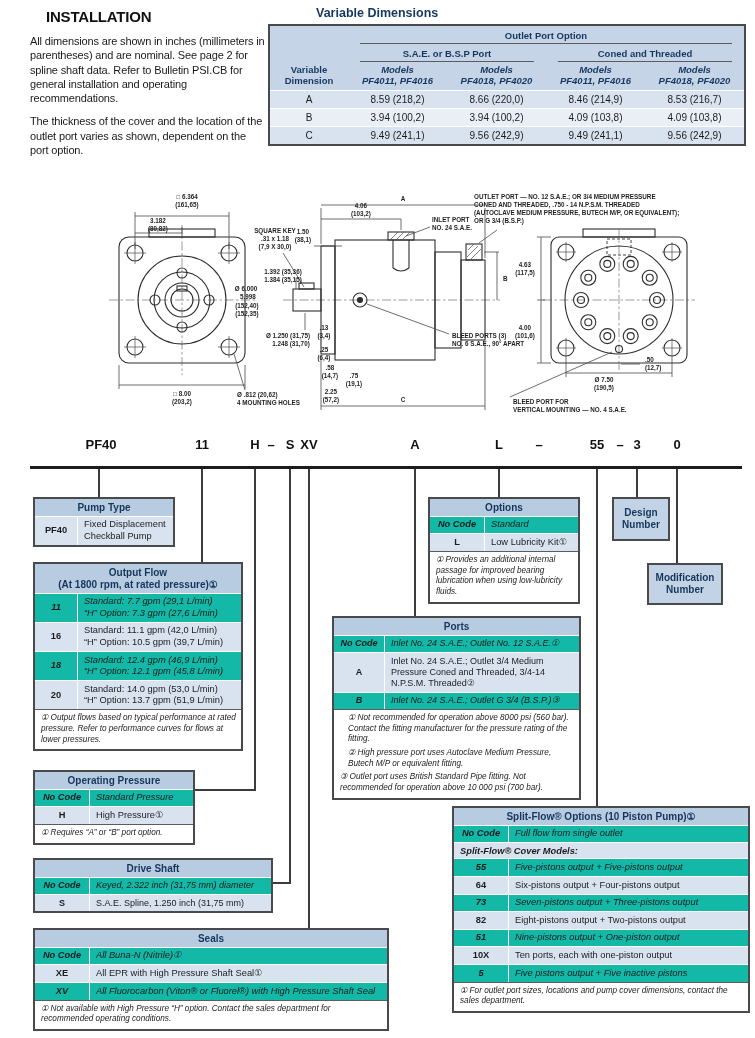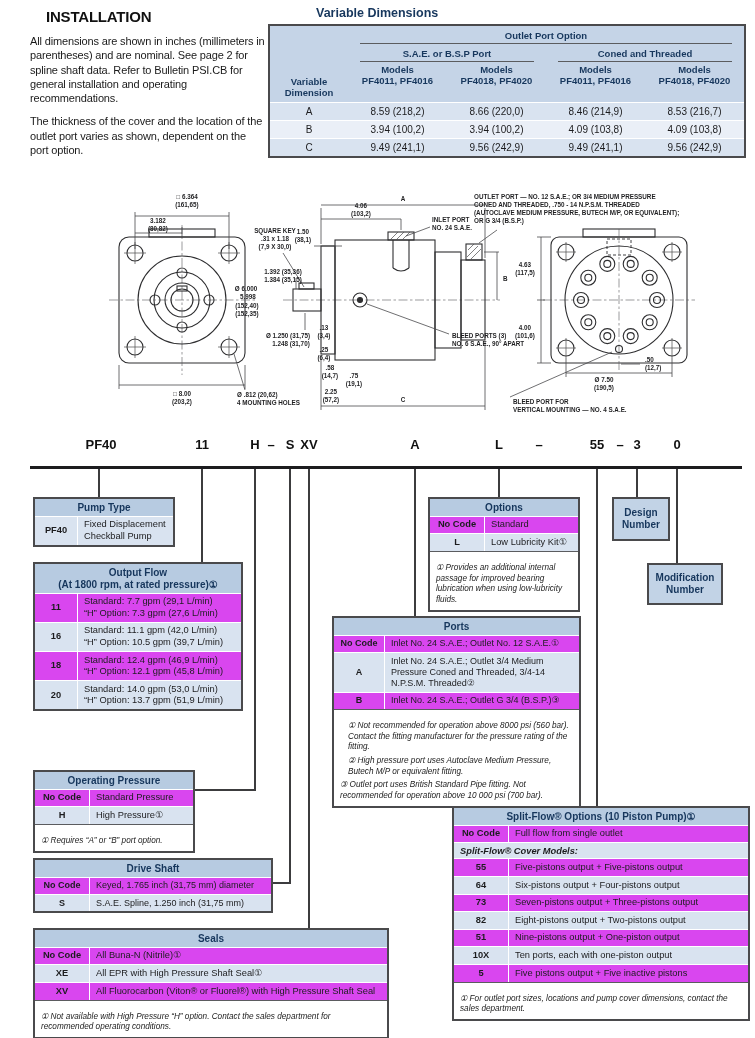--- a/index.html
+++ b/index.html
@@ -16,21 +16,21 @@
   .vd-title { position:absolute; left:268px; top:6px; font-size:12.5px; font-weight:bold; color:#17375d;margin-left:48px; }
   .vdim { position:absolute; left:268px; top:24px; width:474px; border:2px solid #4a4a4c;
           background:#c5d4e7; font-size:9.5px; }
   .vd-grid { display:grid; grid-template-columns:78px 1fr 1fr 1fr 1fr; }
   .vd-h1 { grid-column:2 / span 4; }
   .vd-h2a { grid-column:2 / span 2; } .vd-h2b { grid-column:4 / span 2; }
   .vd-h1, .vd-h2a, .vd-h2b { text-align:center; font-weight:bold; color:#17375d;
     border-bottom:1.2px solid #5b5c5f; margin:0 12px; padding:4px 0 2px 0; }
   .vd-hdim { grid-column:1; display:flex; align-items:flex-end; justify-content:center;
     text-align:center; font-weight:bold; color:#17375d; padding:3px 4px 3px 4px; line-height:1.15; }
-  .vd-hm { text-align:center; font-weight:bold; color:#17375d; padding:3px 0 15px 0; line-height:1.15; }
+  .vd-hm { text-align:center; font-weight:bold; color:#17375d; padding:3px 0 3px 0; line-height:1.15;font-style:italic; }
   .vd-cell { text-align:center; font-size:10px; color:#1c1c1e; padding:3px 0; border-top:1px solid #fff; }
   .ra { background:#d9e3f0; } .rb { background:#eaeff7; }
   
   .draw { position:absolute; left:0; top:185px; }
   .ol   { stroke:#2e2e30; stroke-width:1.1; fill:none; }
   .olf  { stroke:#2e2e30; stroke-width:1.1; fill:#2e2e30; }
   .thin { stroke:#4a4a4c; stroke-width:.7; fill:none; }
   .dl   { stroke:#4a4a4c; stroke-width:.8; fill:none; }
   .cl   { stroke:#58585a; stroke-width:.6; fill:none; stroke-dasharray:9 2.5 2.5 2.5; }
   .dsh  { stroke:#2e2e30; stroke-width:.9; fill:none; stroke-dasharray:3 2; }
@@ -40,27 +40,27 @@
   .mcode { position:absolute; top:437px; transform:translateX(-50%); font-size:13px;
            font-weight:bold; color:#111; white-space:nowrap; }
   .bar  { position:absolute; left:30px; top:466px; width:712px; height:3px; background:#1c1c1e; }
   .vln  { position:absolute; width:2px; background:#3c3c3e; }
   .hln  { position:absolute; height:2px; background:#3c3c3e; }
   
   .cbox { position:absolute; border:2px solid #4a4a4c; background:#fff; font-size:9.3px; color:#1c1c1e; }
   .cbox-title { background:#b7cbe1; color:#16365c; font-weight:bold; text-align:center;
     padding:3px 2px 2px 2px; font-size:10px; line-height:1.18; }
   .crow { display:flex; border-top:1px solid #fff; line-height:1.25; }
-  .a0 { background:#d946ef; } .a1 { background:#d9e3f0; }
+  .a0 { background:#14b8a6;font-style:italic; } .a1 { background:#d9e3f0; }
   .ccode { flex:0 0 52px; font-weight:bold; text-align:center; display:flex; align-items:center;
     justify-content:center; border-right:1px solid #fff; padding:2px 1px; }
   .w40 .ccode { flex-basis:40px; } .w48 .ccode { flex-basis:48px; }
   .cdesc { flex:1; padding:2.5px 3px 2.5px 6px; }
   .cfoot { border-top:1px solid #5b5c5f; background:#fff; font-style:italic; font-size:8.2px;
-    padding:11px 5px 4px 6px; line-height:1.3; color:#222; }
+    padding:3px 5px 4px 6px; line-height:1.3; color:#222; }
   .cfoot p { margin:0 0 3px 8px; } .cfoot p:last-child { margin:0; }
   .subhead { font-style:italic; font-weight:bold; background:#d9e3f0; border-top:1px solid #fff;
     padding:2.5px 3px 2.5px 6px; }
   .nbox { position:absolute; border:2px solid #4a4a4c; background:#c2d3e6; color:#16365c;
     font-weight:bold; font-size:10px; text-align:center; display:flex; flex-direction:column;
     justify-content:center; line-height:1.2; }
   .f9 { font-size:9px; }
 </style>
 </head>
 <body>
@@ -385,40 +385,41 @@
         <div>“H” Option: 12.1 gpm (45,8 L/min)</div>
       </div>
     </div>
     <div class="crow a1">
       <div class="ccode">20</div>
       <div class="cdesc">
         <div>Standard: 14.0 gpm (53,0 L/min)</div>
         <div>“H” Option: 13.7 gpm (51,9 L/min)</div>
       </div>
     </div>
+    <div class="cfoot">①  Output flows based on typical performance at rated pressure. Refer to performance curves for flows at lower pressures.</div>
   </div>
 
   <div class="cbox" style="left:33px;top:770px;width:158px">
     <div class="cbox-title">Operating Pressure</div>
     <div class="crow a0">
       <div class="ccode">No Code</div>
       <div class="cdesc">Standard Pressure</div>
     </div>
     <div class="crow a1">
       <div class="ccode">H</div>
       <div class="cdesc">High Pressure①</div>
     </div>
     <div class="cfoot">①  Requires “A” or “B” port option.</div>
   </div>
 
   <div class="cbox f9" style="left:33px;top:858px;width:236px">
     <div class="cbox-title">Drive Shaft</div>
     <div class="crow a0">
       <div class="ccode">No Code</div>
-      <div class="cdesc">Keyed, 1.765 inch (31,75 mm) diameter</div>
+      <div class="cdesc">Keyed, 2.322 inch (31,75 mm) diameter</div>
     </div>
     <div class="crow a1">
       <div class="ccode">S</div>
       <div class="cdesc">S.A.E. Spline, 1.250 inch (31,75 mm)</div>
     </div>
   </div>
 
   <div class="cbox" style="left:33px;top:928px;width:352px">
     <div class="cbox-title">Seals</div>
     <div class="crow a0">

